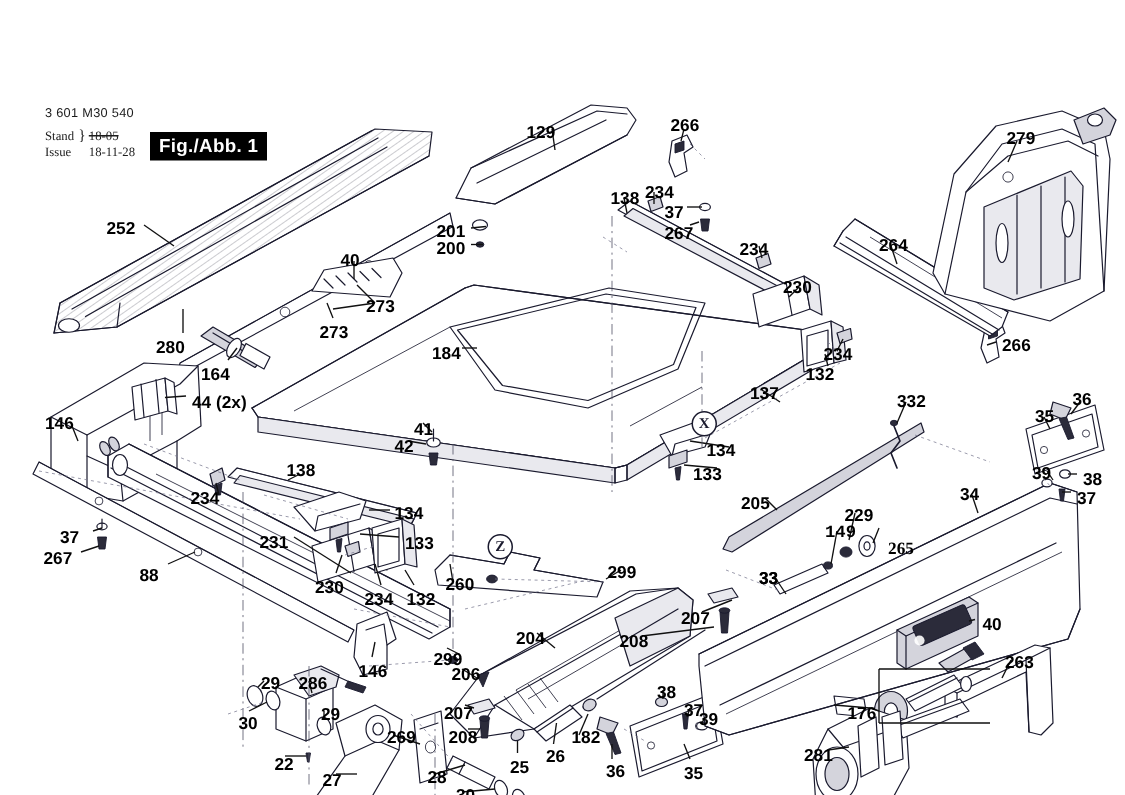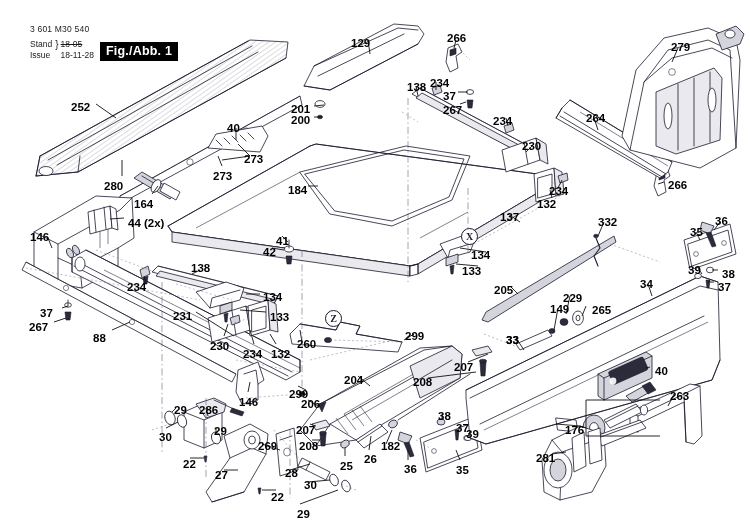--- a/index.html
+++ b/index.html
@@ -1,24 +1,24 @@
 <!DOCTYPE html>
 <html><head>
 <meta charset="utf-8">
 <title>Bosch Parts Diagram</title>
 <style>
   html,body{margin:0;padding:0;background:#fff;}
   body{width:750px;height:530px;overflow:hidden;
        font-family:"Liberation Sans","DejaVu Sans",sans-serif;}
-  #sheet{position:relative;width:750px;height:378px;background:#ffffff;}
+  #sheet{position:relative;width:750px;height:378px;background:#ffffff;margin-top:46px;}
 
   
   #hdr{position:absolute;left:30px;top:24px;font-size:8.5px;color:#1b1b1b;line-height:1.32;}
   #hdr .ordernum{font-size:8.5px;letter-spacing:.2px;margin-bottom:4px;}
-  #hdr table{border-collapse:collapse;font-size:8.5px;}
+  #hdr table{border-collapse:collapse;font-size:8.5px;font-family:Liberation Serif, serif;}
   #hdr td{padding:0 2px 0 0;white-space:nowrap;vertical-align:top;line-height:1.25;}
   .brace{font-size:10px;padding:0 2px 0 1px !important;}
   .strike{text-decoration:line-through;}
   #figbadge{position:absolute;left:100px;top:42px;background:#000;color:#fff;
             font-size:12.5px;font-weight:bold;padding:2px 6px 3px 6px;letter-spacing:.2px;}
 
   
   #legal{position:absolute;left:633px;top:461px;font-size:7.8px;color:#1b1b1b;
          line-height:1.45;white-space:nowrap;}
 
@@ -631,22 +631,22 @@
       <div class="lbl" style="left: 493px; top: 115px;">234</div>
       <div class="lbl" style="left: 522px; top: 140px;">230</div>
       <div class="lbl" style="left: 549px; top: 185px;">234</div>
       <div class="lbl" style="left: 537px; top: 198px;">132</div>
       <div class="lbl" style="left: 500px; top: 211px;">137</div>
       <div class="lbl" style="left: 471px; top: 249px;">134</div>
       <div class="lbl" style="left: 462px; top: 265px;">133</div>
       <div class="lbl" style="left: 494px; top: 284px;">205</div>
       <div class="lbl" style="left: 598px; top: 216px;">332</div>
       <div class="lbl" style="left: 563px; top: 292px;">229</div>
-      <div class="lbl" style="left: 550px; top: 303px;">149</div>
-      <div class="lbl" style="left: 592px; top: 304px;">265</div>
+      <div class="lbl" style="left: 550px; top: 303px; font-family: Liberation Mono, monospace;">149</div>
+      <div class="lbl" style="left: 592px; top: 314px; font-family: Liberation Serif, serif;">265</div>
       <div class="lbl" style="left: 506px; top: 334px;">33</div>
       <div class="lbl" style="left: 640px; top: 278px;">34</div>
       <div class="lbl" style="left: 690px; top: 226px;">35</div>
       <div class="lbl" style="left: 715px; top: 215px;">36</div>
       <div class="lbl" style="left: 688px; top: 264px;">39</div>
       <div class="lbl" style="left: 722px; top: 268px;">38</div>
       <div class="lbl" style="left: 718px; top: 281px;">37</div>
       <div class="lbl" style="left: 586px; top: 112px;">264</div>
       <div class="lbl" style="left: 671px; top: 41px;">279</div>
       <div class="lbl" style="left: 668px; top: 179px;">266</div>

